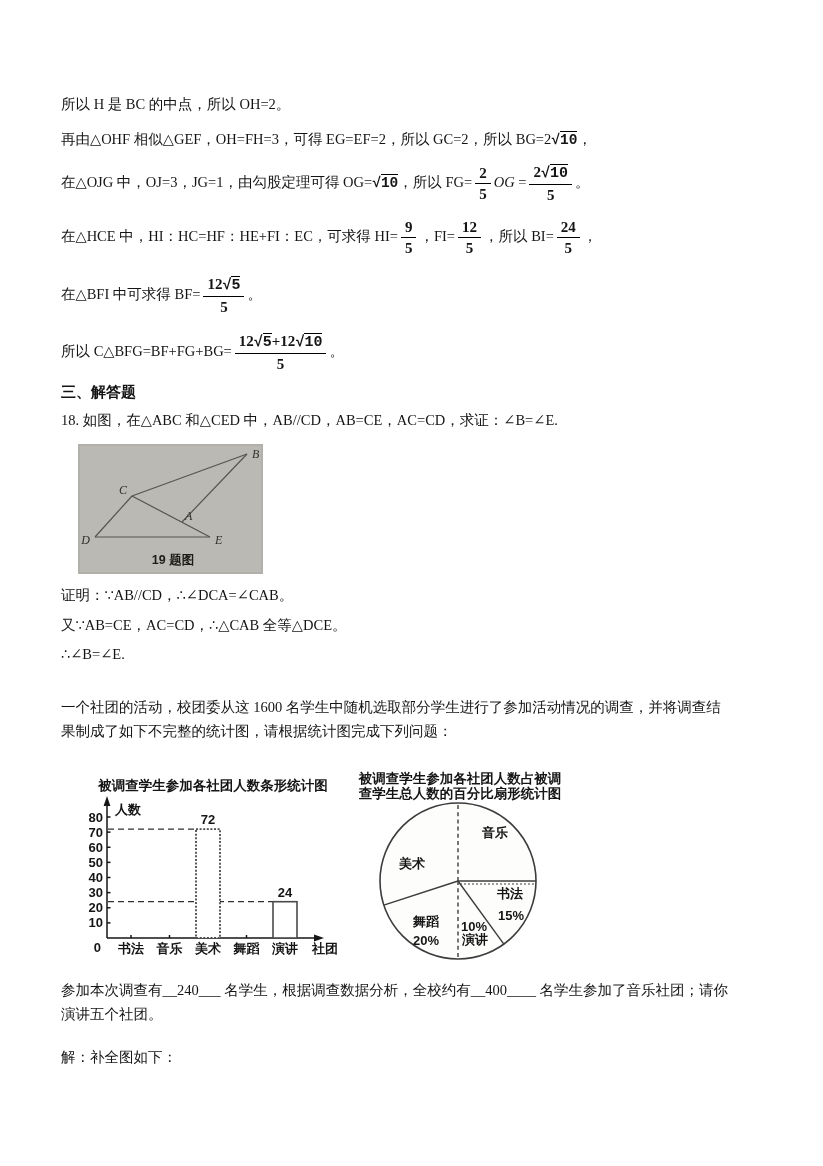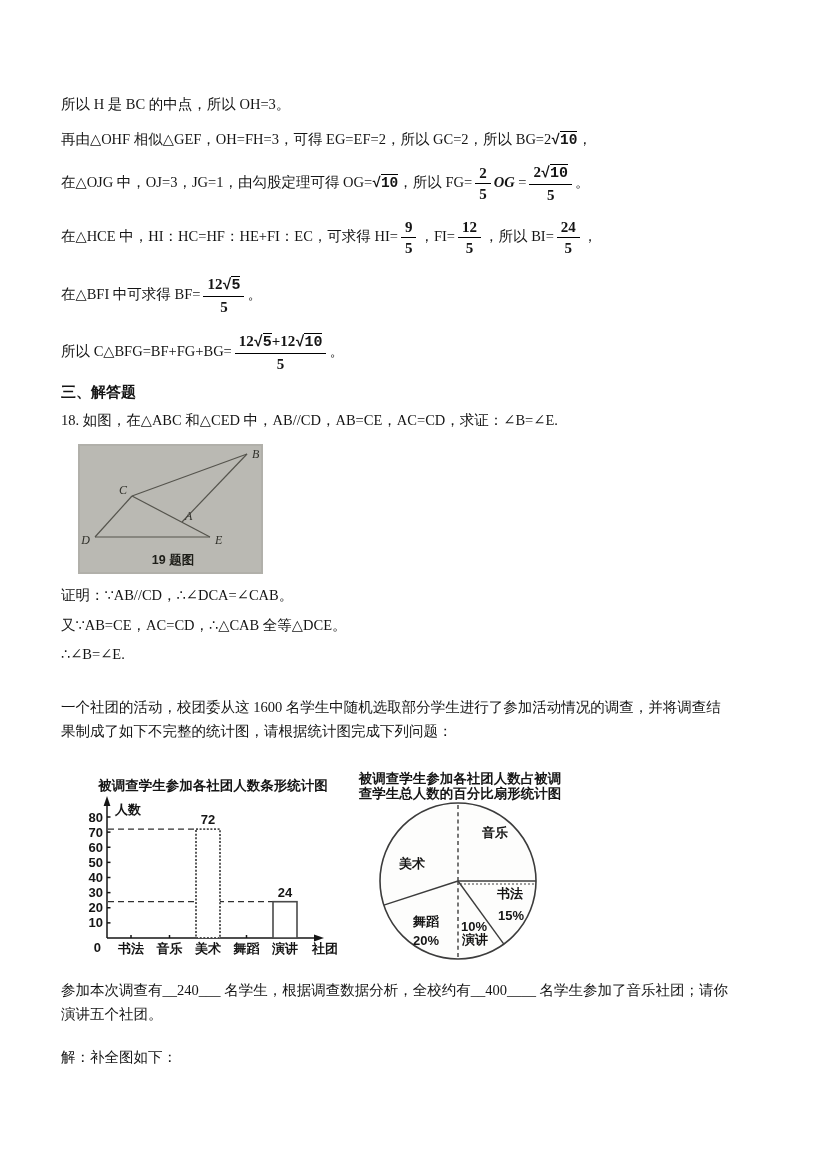--- a/index.html
+++ b/index.html
@@ -9,21 +9,21 @@
     font-family:"Liberation Serif","DejaVu Serif","DejaVu Sans",serif;
   }
   .tl{position:absolute;left:61px;white-space:nowrap;font-size:14.5px;line-height:1.35;}
   .hd{font-size:15px;font-weight:bold;}
   
   .frac{display:inline-block;vertical-align:middle;text-align:center;margin:0 3px;font-weight:bold;font-size:15px;}
   .fn{display:block;padding:0 4px 1px 4px;border-bottom:1.6px solid #000;line-height:1.2;}
   .fd{display:block;line-height:1.2;padding-top:1px;}
   .sq{font-weight:bold;white-space:nowrap;font-family:Liberation Mono, monospace;}
   .rad{border-top:1.6px solid #000;}
-  .mi{font-style:italic;font-weight:bold;margin-top:16px;}
+  .mi{font-style:italic;font-weight:normal;margin-top:16px;}
   
   .ct{font-family:"Liberation Sans","DejaVu Sans",sans-serif;font-weight:bold;font-size:13px;fill:#151515;}
   .big{font-size:13.5px;}
   .ax{stroke:#151515;stroke-width:1.5;}
   .af{fill:#151515;}
   .gd{stroke:#303030;stroke-width:1.3;stroke-dasharray:6 4;}
   .bar{fill:#ffffff;stroke:#4a4a4a;stroke-width:1.6;}
   .dot{stroke-dasharray:2 1.6;stroke-width:1.8;}
   .pc{fill:#fdfdfc;stroke:#3c3c3c;stroke-width:1.6;}
   .pl{stroke:#3c3c3c;stroke-width:1.4;}
@@ -31,21 +31,21 @@
   .pt{stroke:#3c3c3c;stroke-width:1;stroke-dasharray:2 2;}
   .gl{stroke:#55544d;stroke-width:1.2;}
   .fl{font-family:"Liberation Serif","DejaVu Serif",serif;font-style:italic;font-size:12px;fill:#30302a;}
   .fc{font-family:"Liberation Sans","DejaVu Sans",sans-serif;font-weight:bold;font-size:12.5px;fill:#1d1d18;}
 </style>
 </head>
 <body>
 
 <div class="page">
 
-  <div class="tl" style="top:95px">所以 H 是 BC 的中点，所以 OH=3。</div>
+  <div class="tl" style="top:95px">所以 H 是 BC 的中点，所以 OH=2。</div>
   <div class="tl" style="top:130px">再由△OHF 相似△GEF，OH=FH=3，可得 EG=EF=2，所以 GC=2，所以 BG=2<span class="sq">√<span class="rad">10</span></span>，</div>
   <div class="tl" style="top:163px">在△OJG 中，OJ=3，JG=1，由勾股定理可得 OG=<span class="sq">√<span class="rad">10</span></span>，所以 FG=<span class="frac"><span class="fn">2</span><span class="fd">5</span></span><i class="mi">OG</i> =<span class="frac"><span class="fn">2<span class="sq">√<span class="rad">10</span></span></span><span class="fd">5</span></span>。</div>
   <div class="tl" style="top:218px">在△HCE 中，HI：HC=HF：HE+FI：EC，可求得 HI=<span class="frac"><span class="fn">9</span><span class="fd">5</span></span>，FI=<span class="frac"><span class="fn">12</span><span class="fd">5</span></span>，所以 BI=<span class="frac"><span class="fn">24</span><span class="fd">5</span></span>，</div>
   <div class="tl" style="top:275px">在△BFI 中可求得 BF=<span class="frac"><span class="fn">12<span class="sq">√<span class="rad">5</span></span></span><span class="fd">5</span></span>。</div>
   <div class="tl" style="top:332px">所以 C△BFG=BF+FG+BG=<span class="frac"><span class="fn">12<span class="sq">√<span class="rad">5</span></span>+12<span class="sq">√<span class="rad">10</span></span></span><span class="fd">5</span></span>。</div>
 
   <div class="tl hd" style="top:382px">三、解答题</div>
 
   <div class="tl" style="top:411px">18. 如图，在△ABC 和△CED 中，AB//CD，AB=CE，AC=CD，求证：∠B=∠E.</div>
 

